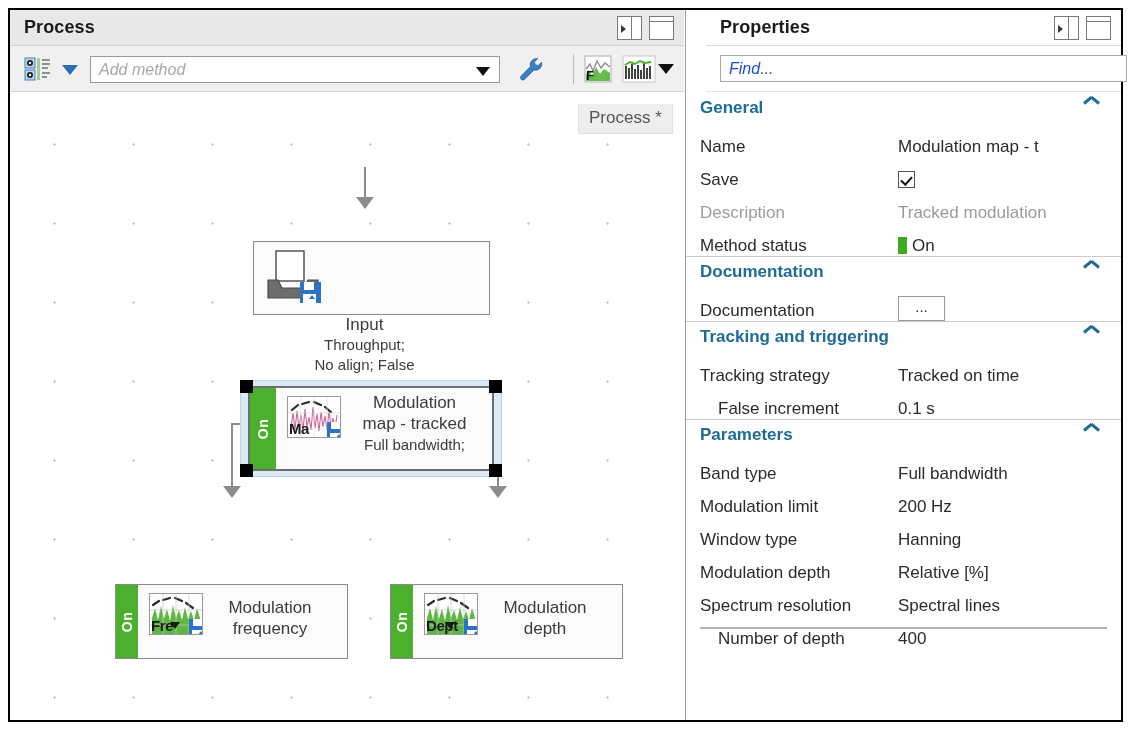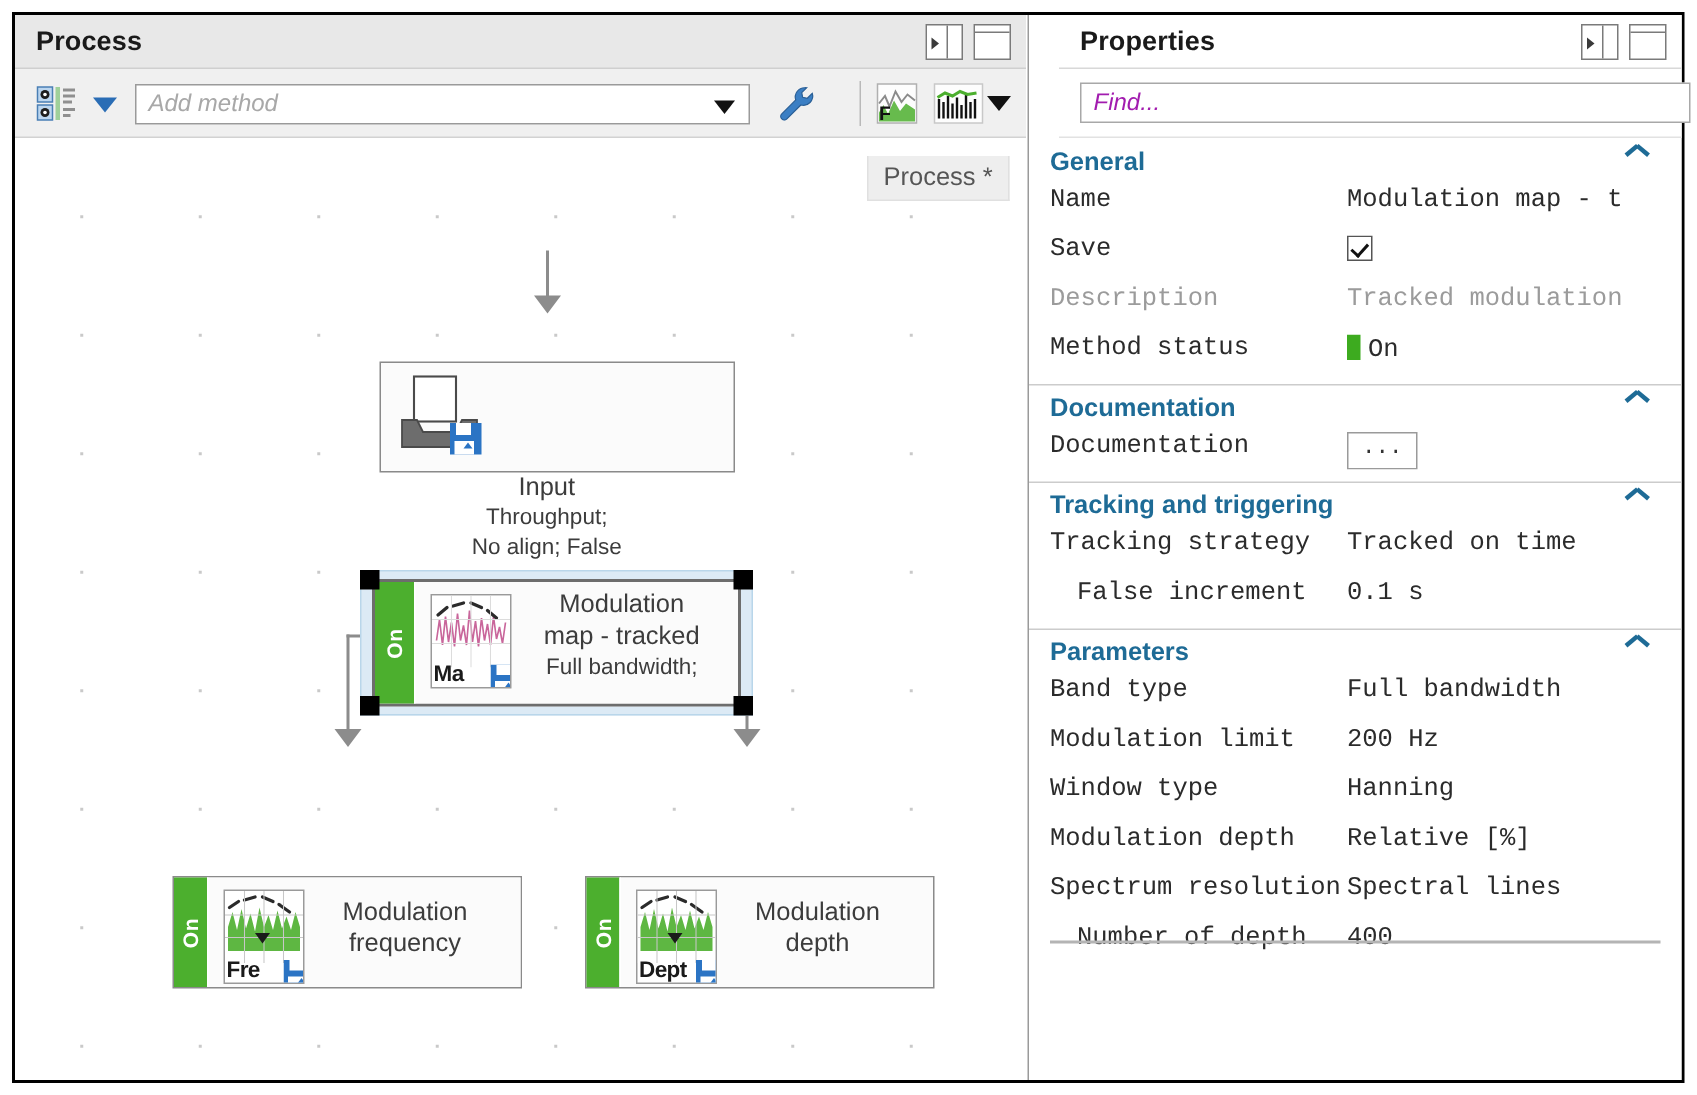--- a/index.html
+++ b/index.html
@@ -186,21 +186,21 @@
     position: relative;
     flex: 1 1 auto;
     background: #fbfbfb;
     border-left: 1px solid #ffffff;
     display: flex;
     align-items: flex-start;
   }
   .node .thumb {
     position: relative;
     margin: 8px 0 0 10px;
-    width: 54px; height: 63px;
+    width: 54px; height: 42px;
     border: 1px solid #9a9a9a;
     background: #ffffff;
     flex: 0 0 auto;
     overflow: hidden;
   }
   .thumb .tag {
     position: absolute;
     left: 1px; bottom: 0px;
     font-size: 15px;
     font-weight: bold;
@@ -303,21 +303,21 @@
   }
   .find-box {
     position: absolute;
     left: 14px; top: 9px;
     width: 407px; height: 27px;
     border: 1px solid #a8a8a8;
     background: #ffffff;
   }
   .find-box .ph {
     position: absolute; left: 8px; top: 4px;
-    font-size: 16px; font-style: italic; color: #a21caf;
+    font-size: 16px; font-style: italic; color: #1d4ed8;
   }
   .plist {
     position: absolute;
     left: 0; top: 83px; right: 0; bottom: 0;
     overflow: hidden;
   }
   .sect {
     position: relative;
     border-top: 1px solid #cccccc;
     padding: 0;
@@ -340,22 +340,21 @@
     content:""; position:absolute; top:0;
     width: 10px; height: 3px; background: #1e6b96;
   }
   .chev::before { left: 0; transform: rotate(-40deg); transform-origin: left center; }
   .chev::after  { right: 0; transform: rotate(40deg); transform-origin: right center; }
 
   .prow {
     position: relative;
     height: 33px;
     display: flex;
-    align-items: flex-start;
-    font-family: Liberation Mono, monospace;
+    align-items: flex-end;
   }
   .prow .k {
     width: 212px;
     padding-left: 14px;
     font-size: 17px;
     color: #2b2b2b;
     white-space: nowrap;
   }
   .prow.indent .k { padding-left: 32px; }
   .prow.dim .k { color: #9b9b9b; }

